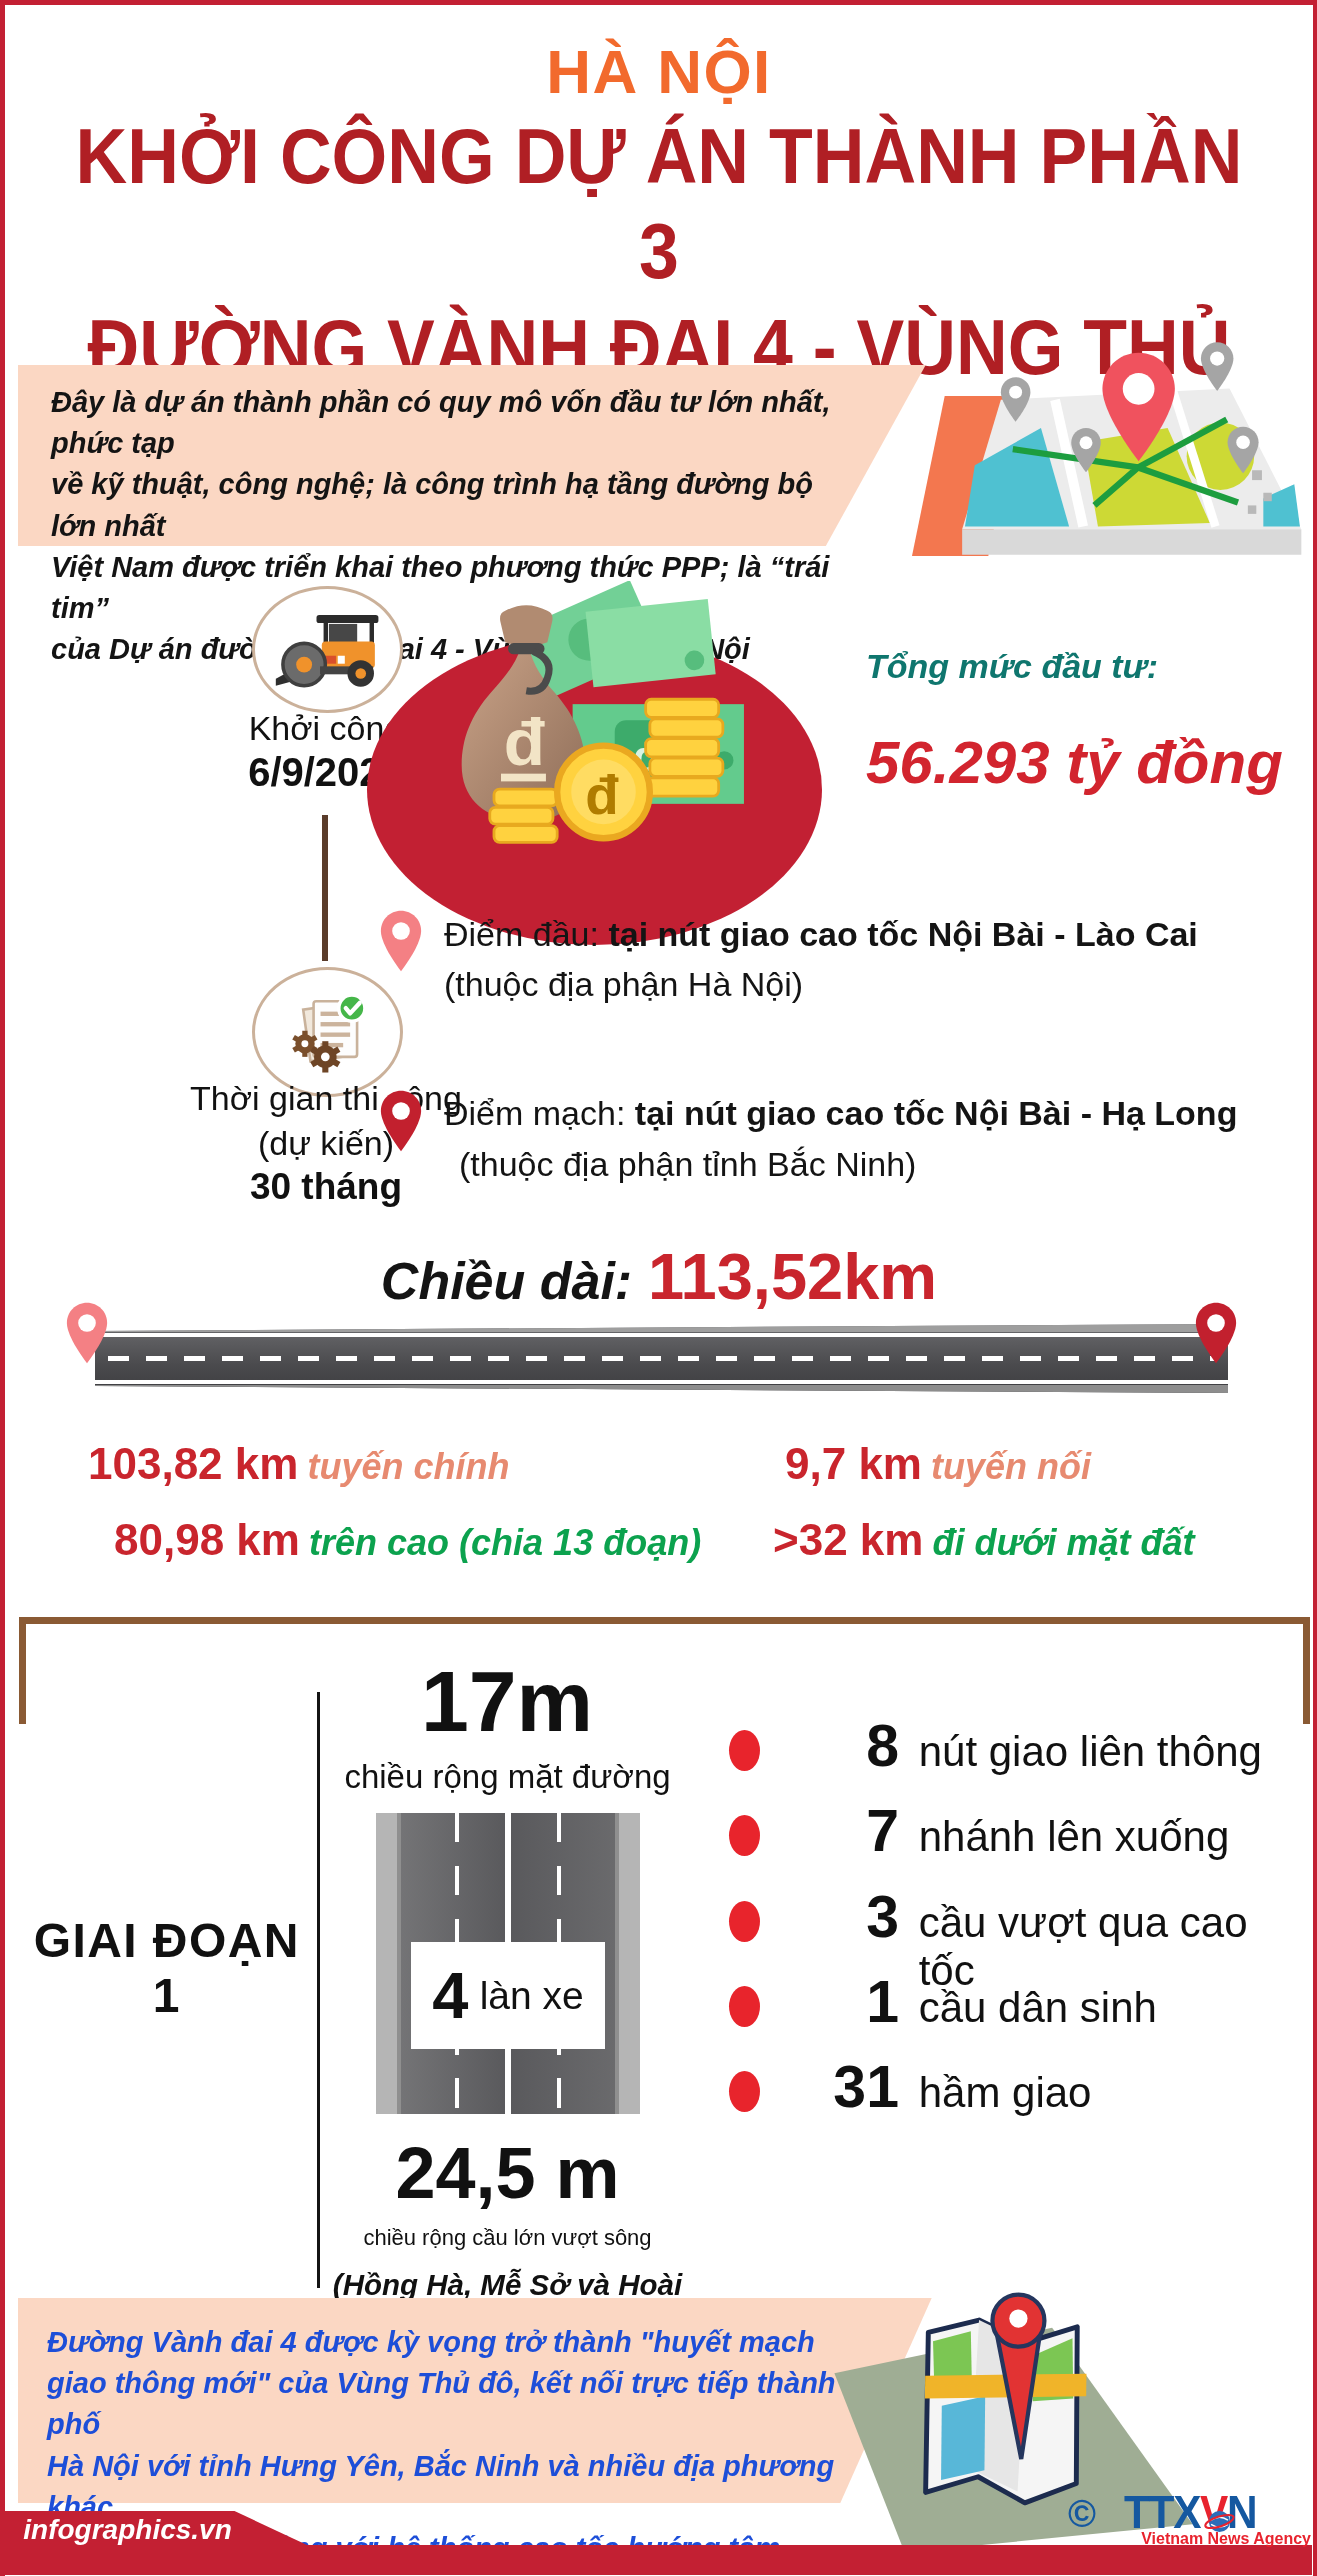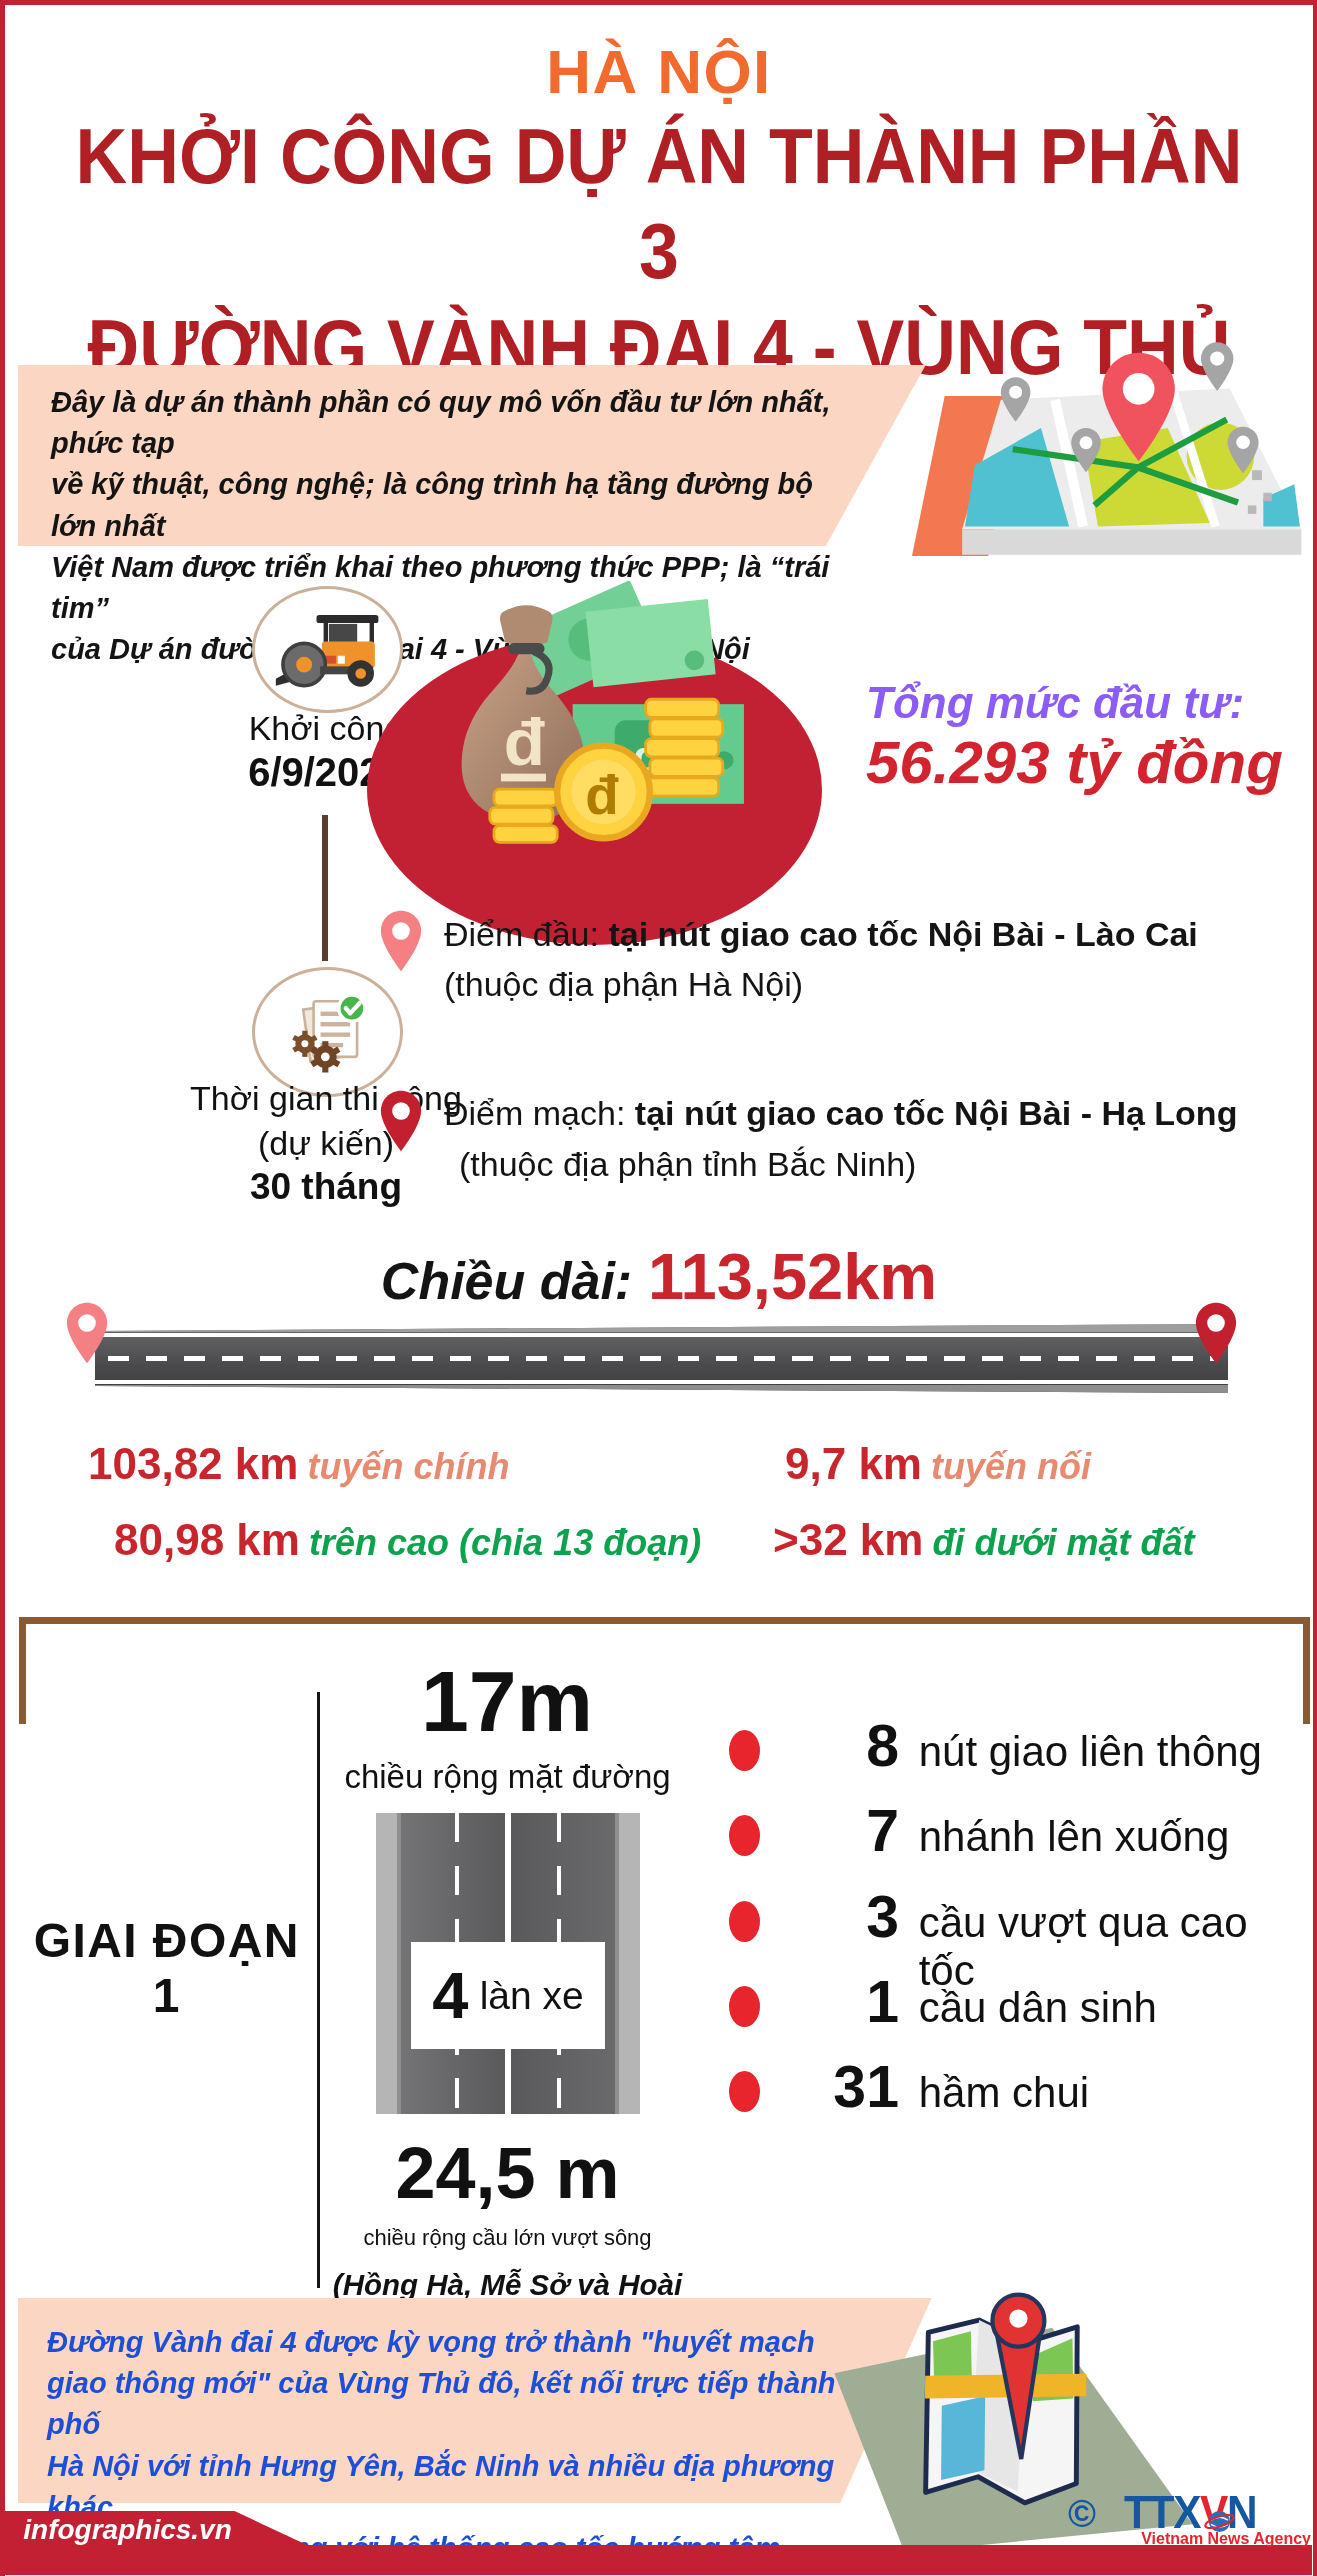--- a/index.html
+++ b/index.html
@@ -28,21 +28,21 @@
   .roller-circle{left:247px;top:581px;width:145px;height:121px;}
   .gear-circle{left:247px;top:962px;width:145px;height:124px;}
   .tl-label1{left:177px;top:704px;width:288px;font-size:34px;}
   .tl-date{left:177px;top:745px;width:288px;font-size:40px;font-weight:bold;}
   .tl-line{left:317px;top:810px;width:6.3px;height:146px;background:#5a3c2a;}
   .dur-l1{left:142px;top:1074px;width:358px;font-size:34px;}
   .dur-l2{left:142px;top:1119px;width:358px;font-size:34px;}
   .dur-l3{left:142px;top:1161px;width:358px;font-size:37px;font-weight:bold;}
   .red-ellipse{left:362px;top:629px;width:455px;height:311px;border-radius:50%;background:#c22033;}
   .money-svg{left:430px;top:576px;}
-  .invest-label{left:861px;top:673px;font-size:44px;font-weight:bold;font-style:italic;color:#8b5cf6;}
+  .invest-label{left:861px;top:642px;font-size:34px;font-weight:bold;font-style:italic;color:#0f766e;}
   .invest-value{left:861px;top:723px;font-size:60px;font-weight:bold;font-style:italic;color:#d2242e;}
   
   .pt-line{font-size:34px;color:#141414;white-space:nowrap;}
   .pt-bold{font-weight:bold;}
   .p1a{left:439px;top:910px;} .p1b{left:439px;top:960px;}
   .p2a{left:439px;top:1089px;} .p2b{left:454px;top:1140px;}
   .pin{width:46px;}
   .pin-start{left:373px;top:902px;} .pin-end{left:373px;top:1082px;}
   
   .len-row{left:0;top:1234px;width:100%;}
@@ -367,21 +367,21 @@
       <span class="plbl">cầu vượt qua cao tốc</span>
     </div>
     <div class="prow">
       <span class="pbul"></span>
       <span class="pnum">1</span>
       <span class="plbl">cầu dân sinh</span>
     </div>
     <div class="prow">
       <span class="pbul"></span>
       <span class="pnum">31</span>
-      <span class="plbl">hầm chui</span>
+      <span class="plbl">hầm giao</span>
     </div>
   </div>
 
   <div class="abs outro-box"></div>
   <div class="abs outro-text">Đường Vành đai 4 được kỳ vọng trở thành "huyết mạch
 giao thông mới" của Vùng Thủ đô, kết nối trực tiếp thành phố
 Hà Nội với tỉnh Hưng Yên, Bắc Ninh và nhiều địa phương khác,
 đồng thời liên thông với hệ thống cao tốc hướng tâm</div>
   <svg class="abs" style="left:808px;top:2277px" width="394" height="281" viewBox="0 0 560 400">
     <polygon points="30,130 340,65 540,345 130,385" fill="#9fad94"></polygon>

